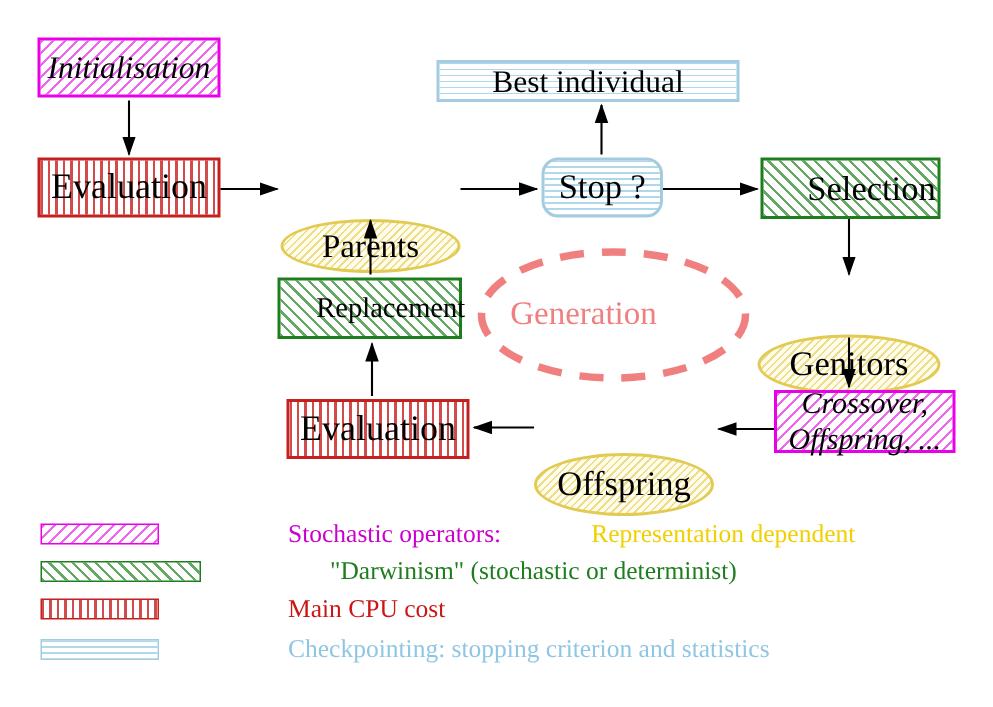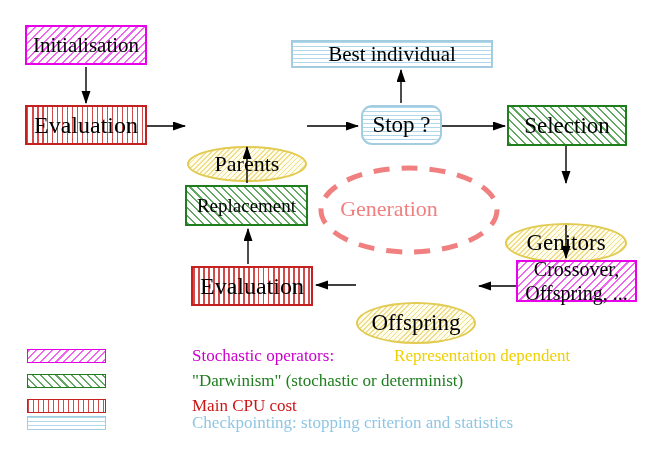--- a/index.html
+++ b/index.html
@@ -8,24 +8,26 @@
     font-family:"Liberation Serif","DejaVu Serif",serif;
   }
   .node{
     position:absolute;display:flex;align-items:center;justify-content:center;
     color:#000;text-align:center;box-sizing:border-box;
   }
   
   .hatch-magenta{
     border:2px solid #E800E8;
     background:repeating-linear-gradient(135deg,#F065F0 0,#F065F0 1.5px,#ffffff 1.5px,#ffffff 5.5px);
+    font-style:italic;
   }
   .hatch-green{
     border:2px solid #1E7E1E;
     background:repeating-linear-gradient(45deg,#63A863 0,#63A863 1.5px,#ffffff 1.5px,#ffffff 5.5px);
+    padding-left:28px;
   }
   .hatch-red{
     border:2px solid #C42020;
     background:repeating-linear-gradient(90deg,#D24A4A 0,#D24A4A 1.5px,#ffffff 1.5px,#ffffff 5px);
   }
   .hatch-cyan{
     border:2px solid #A4CCE0;
     background:repeating-linear-gradient(to bottom,#AFD8EA 0,#AFD8EA 1px,#ffffff 1px,#ffffff 4px);
   }
   .hatch-yellow{
@@ -51,21 +53,21 @@
     position:absolute;left:304px;top:196px;width:170px;text-align:center;
     font-size:22px;color:#F08080;
   }
   
   .legend-row{position:absolute;left:27px;display:flex;align-items:center;height:17px;gap:44px;}
   .swatch{width:77px;height:12px;box-sizing:content-box;border-width:1.5px;border-style:solid;flex:0 0 auto;}
   .legend-text{margin-left:42px;font-size:17px;white-space:nowrap;}
   #legend-row-1{top:347px;}
   #legend-row-2{top:372px;}
   #legend-row-3{top:397px;}
-  #legend-row-4{top:414px;}
+  #legend-row-4{top:424px;}
   .lt-magenta{color:#CC00CC;}
   .lt-gold{color:#F0D000;margin-left:16px;}
   .lt-green{color:#1E7E1E;}
   .lt-red{color:#CC1616;}
   .lt-cyan{color:#8FC6E4;}
 </style>
 </head>
 <body>
 
 <div id="canvas">

